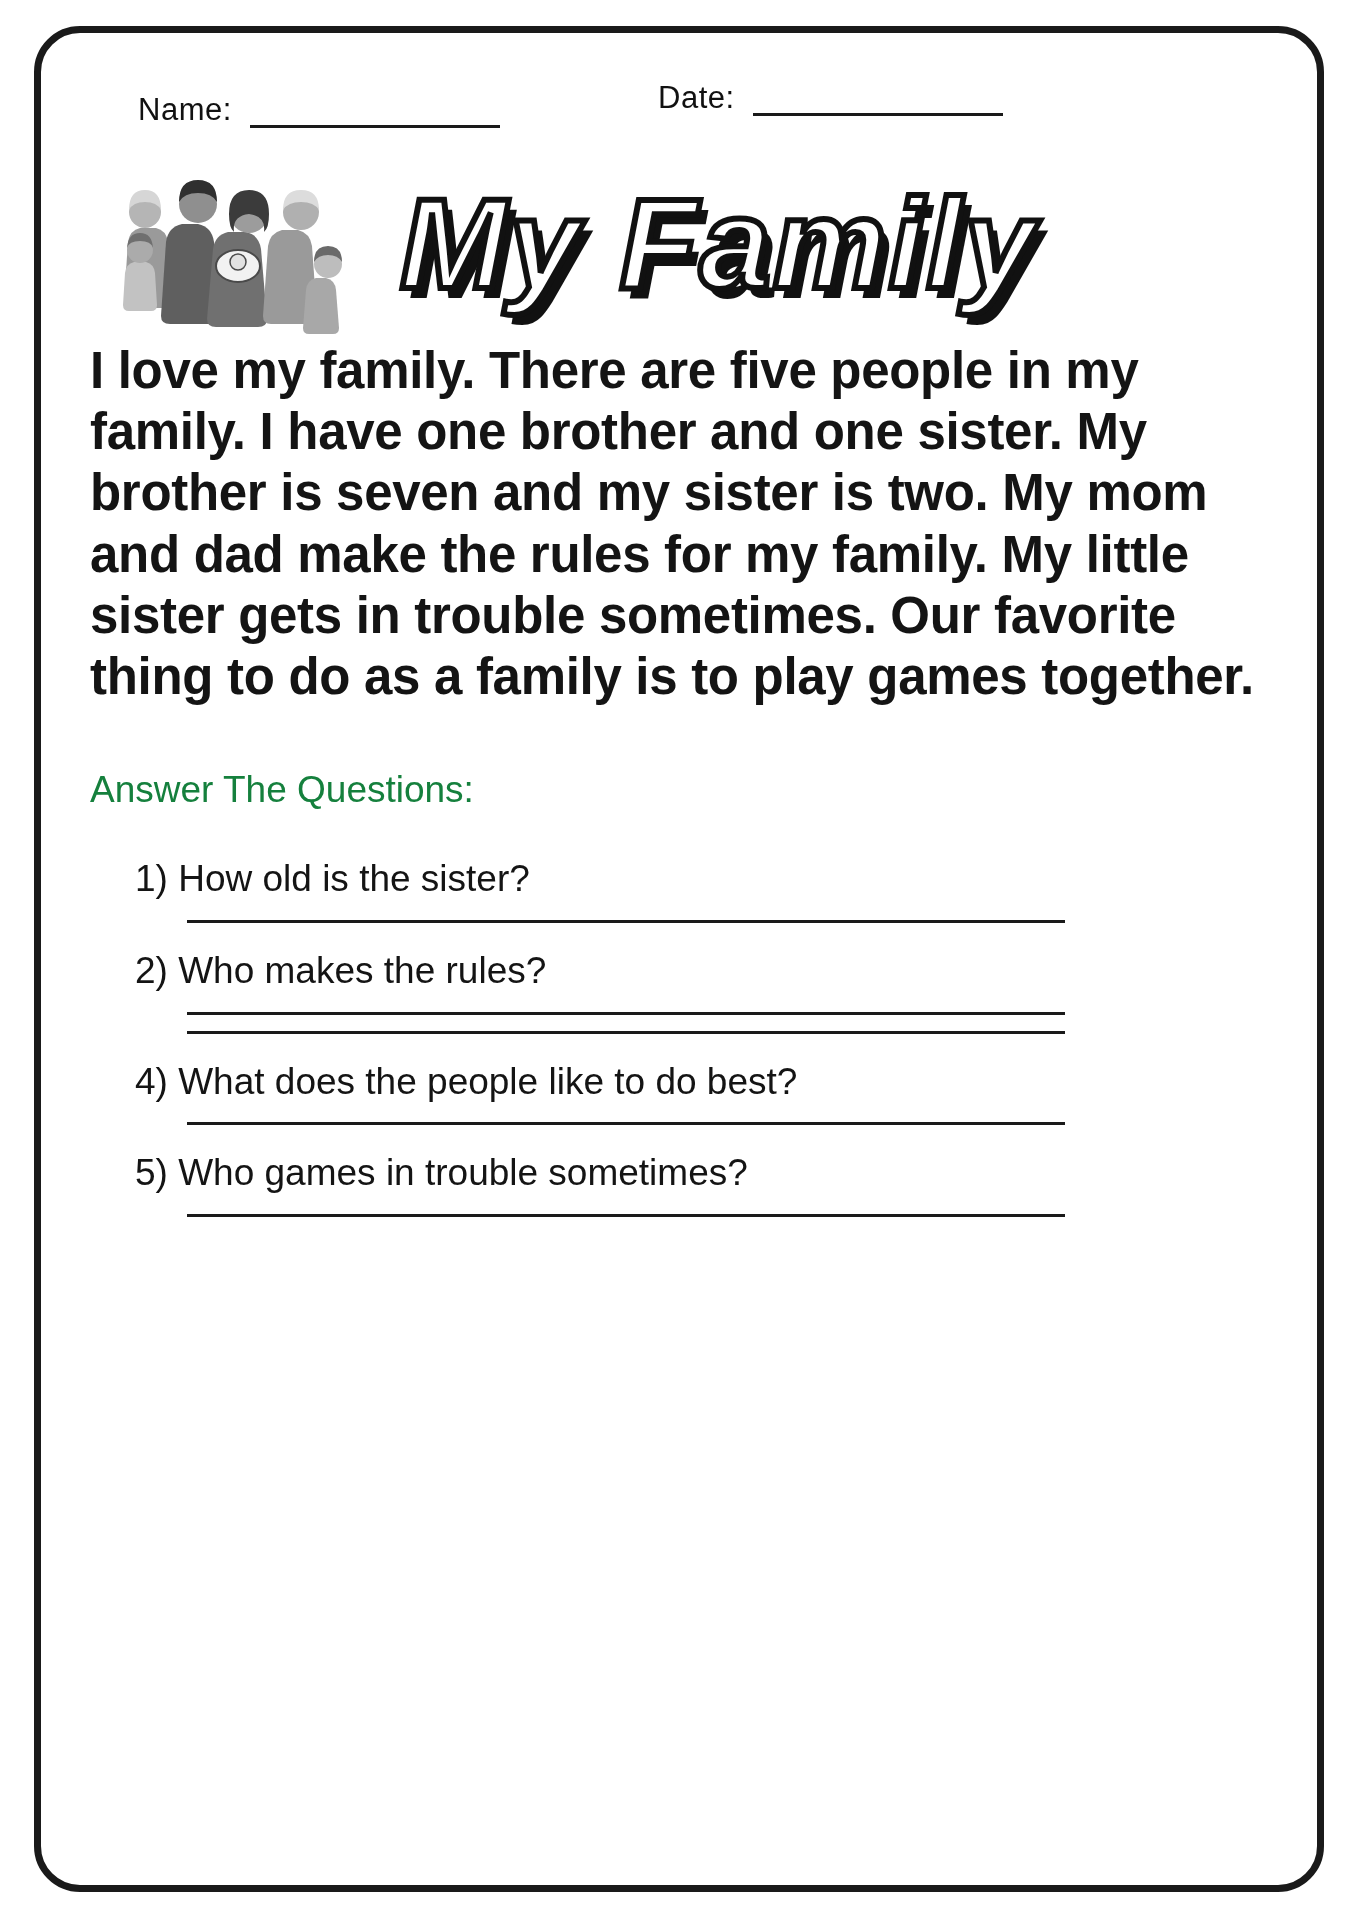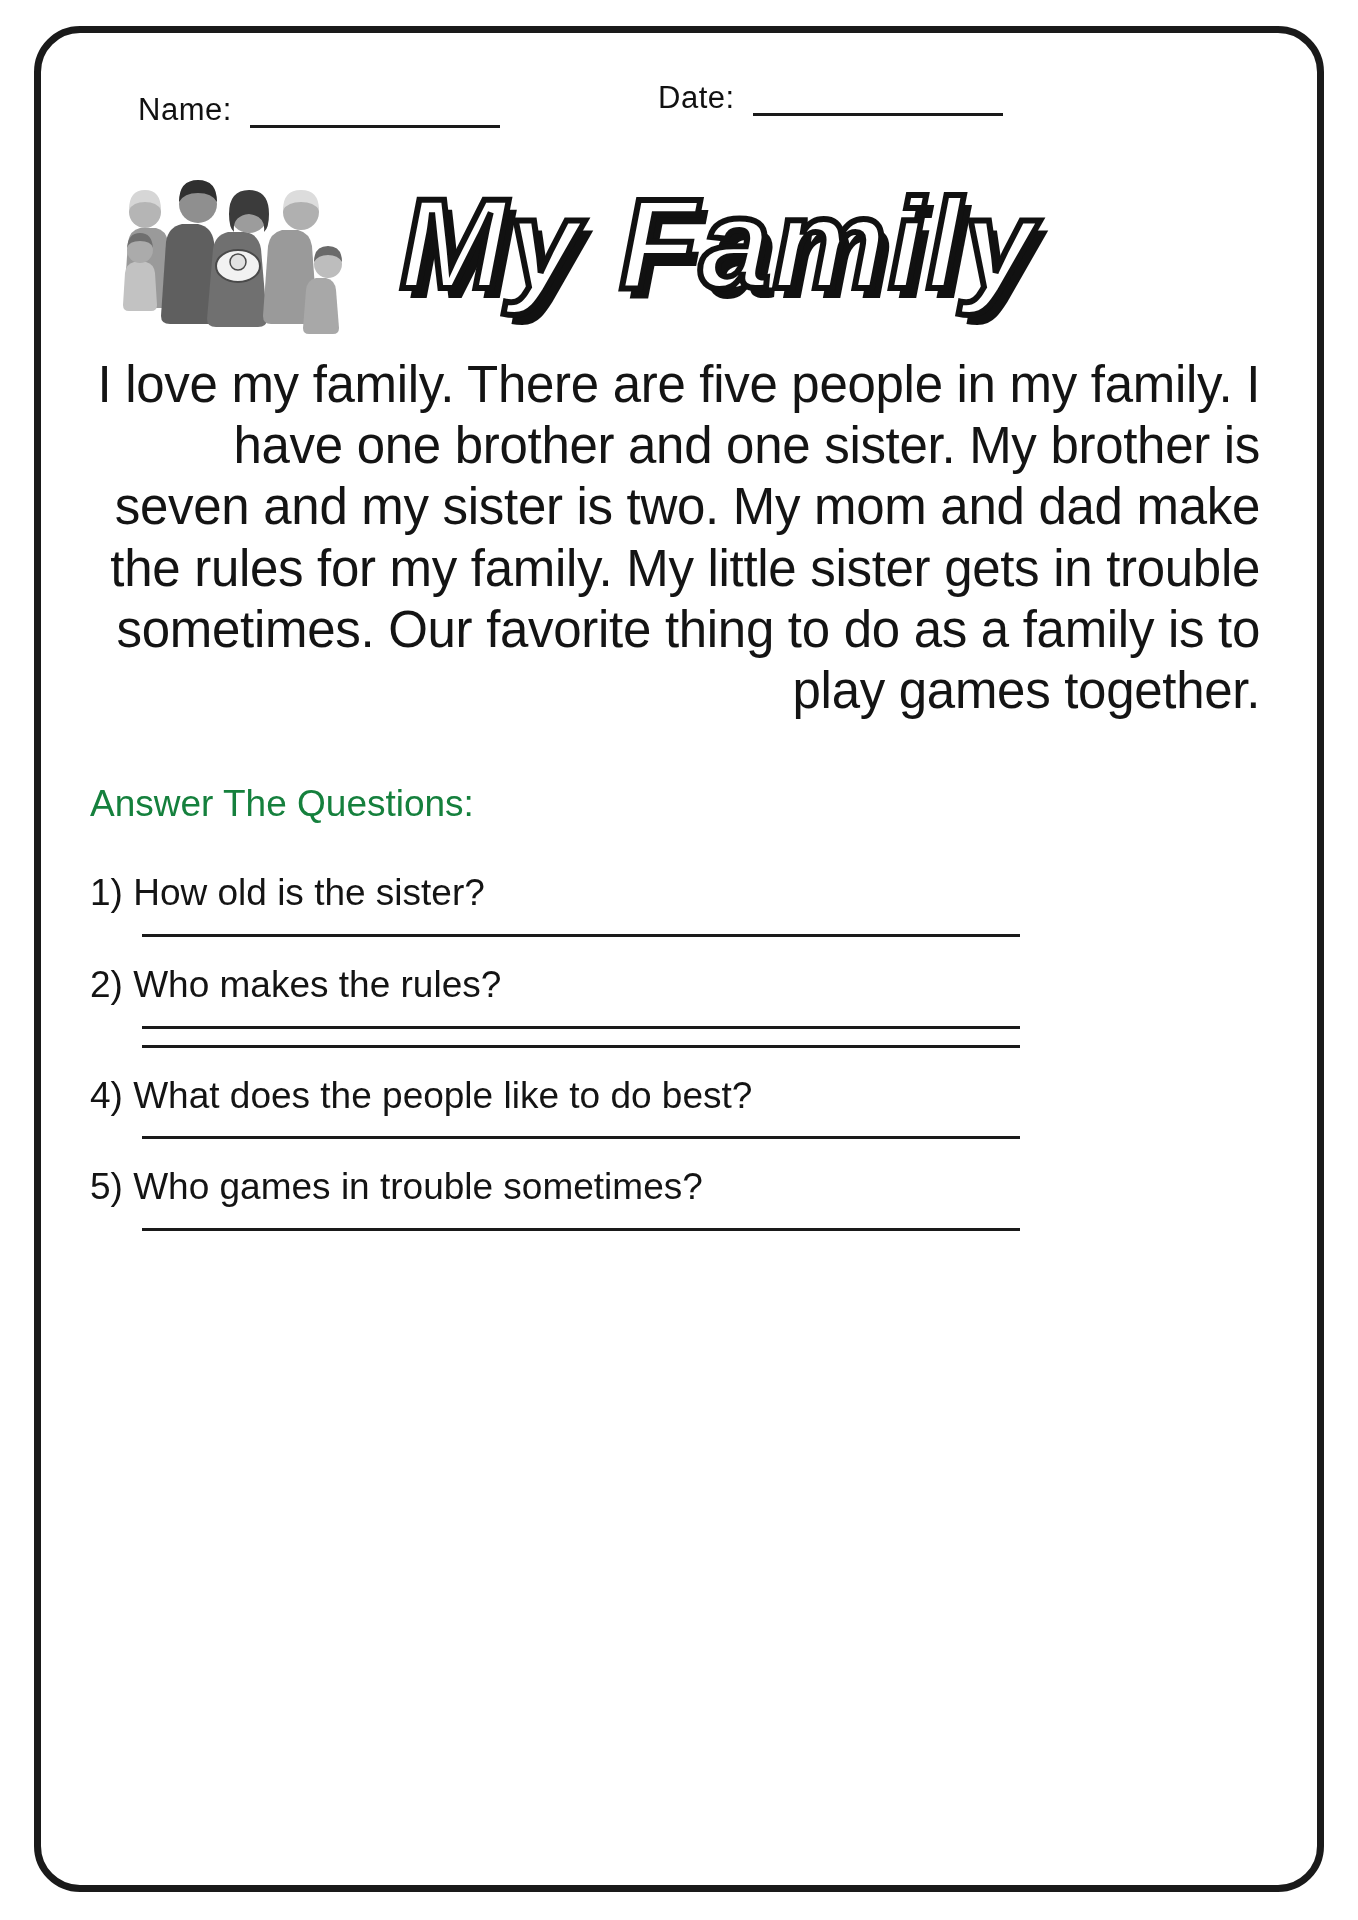--- a/index.html
+++ b/index.html
@@ -83,45 +83,44 @@
     position: absolute;
     left: 300px;
     top: 6px;
     width: 880px;
     height: 185px;
   }
   .title svg { display: block; }
 
   
   .passage {
-    margin-top: 14px;
     font-size: 51px;
     line-height: 1.20;
     letter-spacing: -0.3px;
-    font-weight: 400;
+    font-weight: 700;
     color: #141414;
     padding-right: 10px;
-    text-align: right;
   }
 
   
   .instructions {
     margin-top: 62px;
     font-size: 37px;
     letter-spacing: 0px;
     color: #15803d;
   }
 
   
   .questions {
     margin-top: 34px;
   }
   .q-item {
     position: relative;
     margin-bottom: 4px;
+    margin-left: 45px;
   }
   .q-text {
     font-size: 37px;
     line-height: 1.1;
     color: #141414;
     padding: 14px 0 10px 0;
   }
   .answer-line {
     margin: 8px 0 14px 52px;
     border-bottom: 3px solid #1a1a1a;

